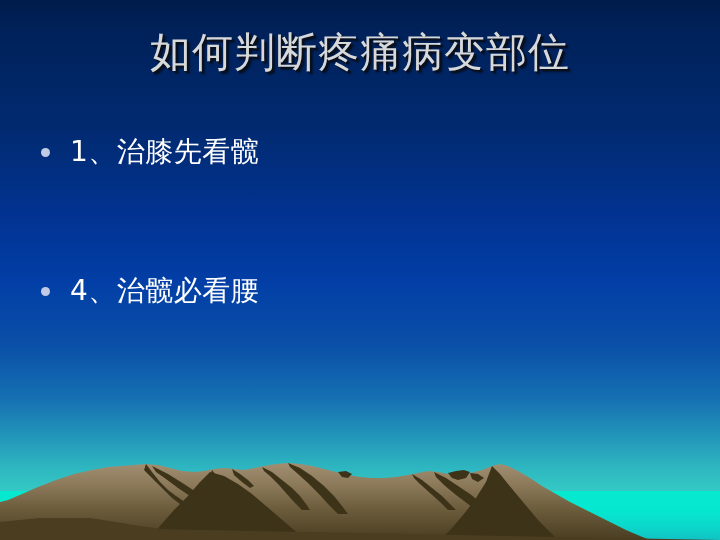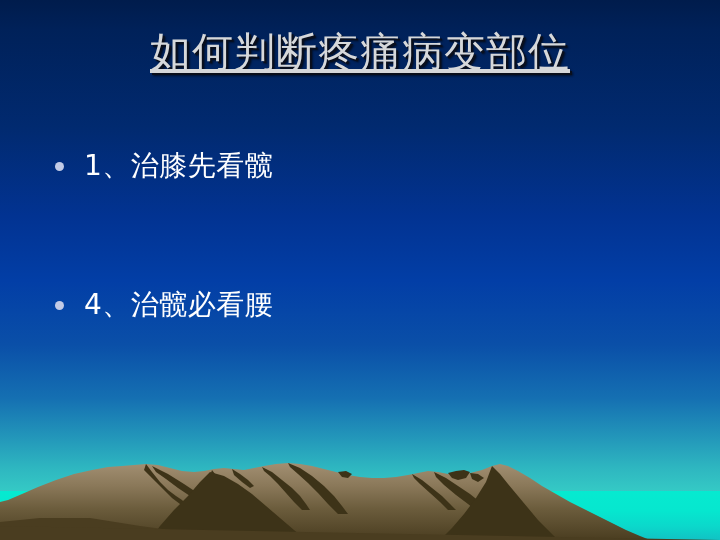--- a/index.html
+++ b/index.html
@@ -75,38 +75,37 @@
     width: 720px;
     text-align: center;
     font-family: "DejaVu Serif", "Liberation Serif", serif;
     font-size: 41px;
     line-height: 52px;
     letter-spacing: 1px;
     color: #d6d8da;
     text-shadow: 2px 2px 0 #0a0f1c, 3px 3px 2px rgba(0,0,0,0.55);
     white-space: nowrap;
     user-select: none;
-    text-decoration: underline;
   }
 
   
   .body-list {
     position: absolute;
     left: 38px;
     top: 130px;
     width: 620px;
     margin: 0;
     padding: 0;
     list-style: none;
   }
   .bullet-row {
     display: flex;
     align-items: center;
     height: 44px;
-    margin: 14px;
+    margin: 0;
     padding: 0;
   }
   .bullet-row.gap-after {
     margin-bottom: 95px;
   }
   .bullet-dot {
     flex: 0 0 auto;
     width: 9px;
     height: 9px;
     border-radius: 50%;

